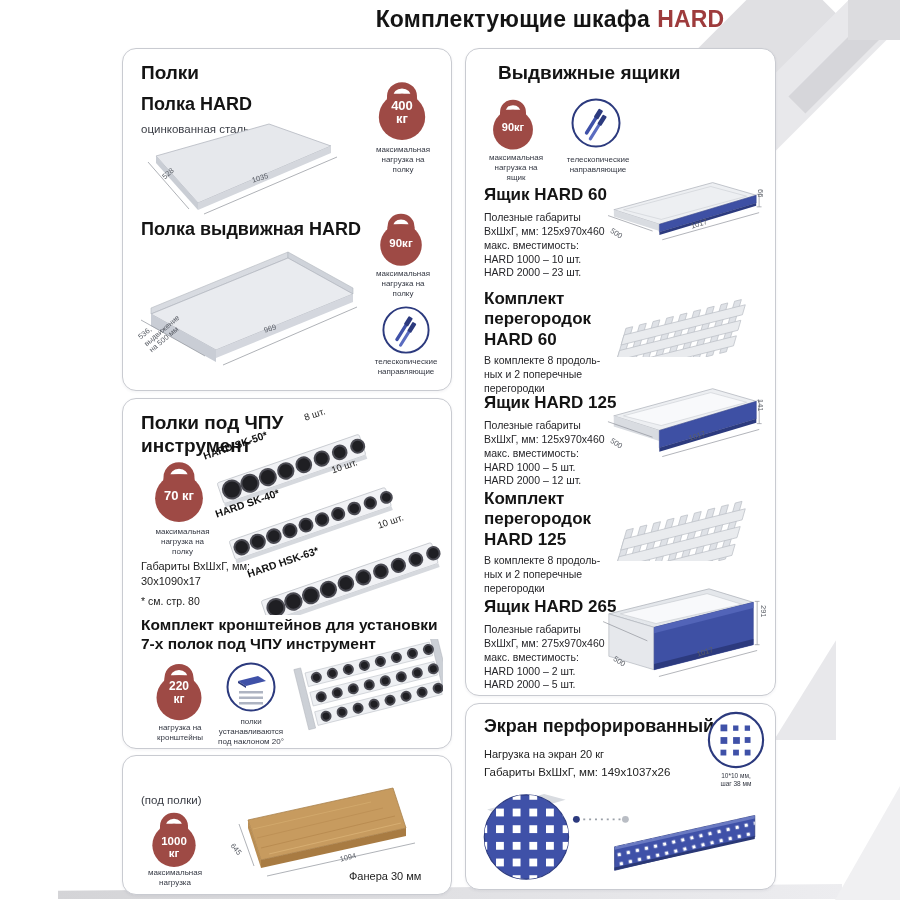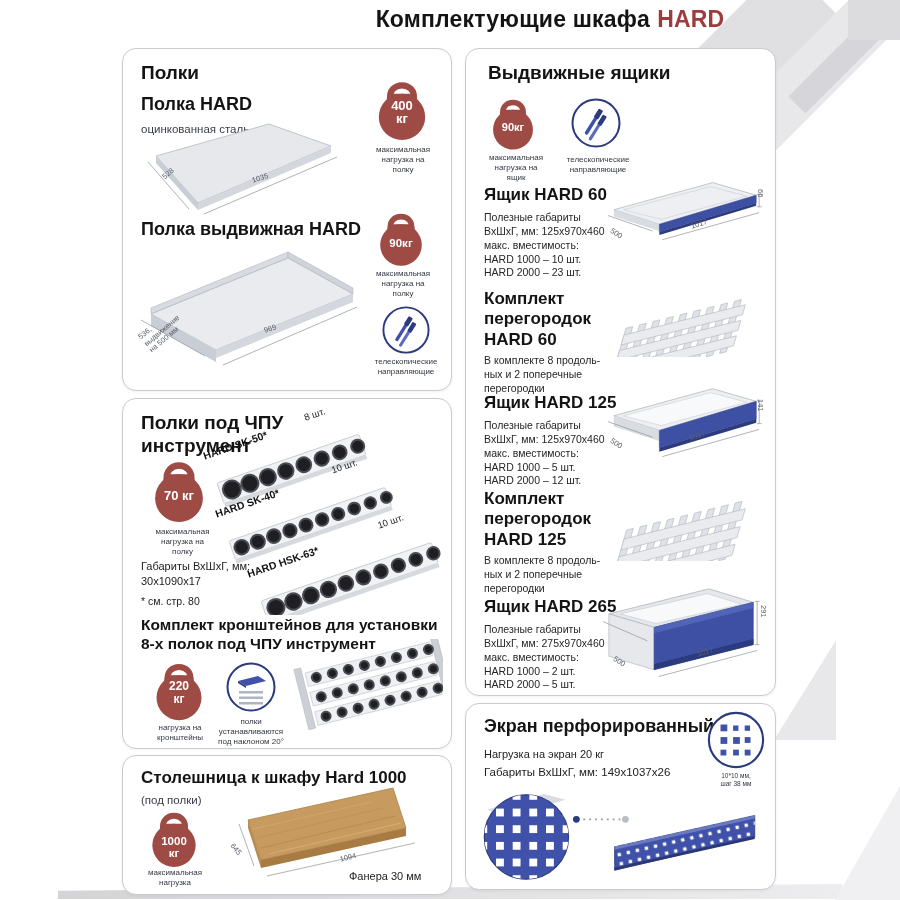--- a/index.html
+++ b/index.html
@@ -185,21 +185,21 @@
     </div>
     <div class="cap" style="left:12px;top:128px;width:95px;">максимальная
 нагрузка на
 полку</div>
 
     <div class="sub pre" style="left:18px;top:160px;font-size:11px;color:#222;line-height:1.4;">Габариты ВхШхГ, мм:
 30х1090х17</div>
     <div class="sub" style="left:18px;top:196px;font-size:10.5px;color:#222;">* см. стр. 80</div>
 
     <div class="h3 pre" style="left:18px;top:216px;font-size:15.5px;line-height:1.25;width:300px;">Комплект кронштейнов для установки
-8-х полок под ЧПУ инструмент</div>
+7-х полок под ЧПУ инструмент</div>
 
     <div class="kbell" style="left:30px;top:258px;width:52px;height:64px;">
       <svg viewBox="0 0 60 74">
           <path class="kb-handle" d="M17 28 C13 6 47 6 43 28"></path>
           <rect class="kb-fill" x="13" y="21" width="34" height="15" rx="6"></rect>
           <circle class="kb-fill" cx="30" cy="47" r="26"></circle>
         </svg>
       <div class="kb-label" style="font-size:12px;">220
 кг</div>
     </div>
@@ -247,21 +247,20 @@
           <circle class="hole" cx="59.5" cy="47" r="4.5"></circle>
           <circle class="hole" cx="76" cy="47" r="4.5"></circle>
           <circle class="hole" cx="92.5" cy="47" r="4.5"></circle>
           <circle class="hole" cx="109" cy="47" r="4.5"></circle>
           <circle class="hole" cx="125.5" cy="47" r="4.5"></circle>
       </g>
     </svg>
   </div>
 
   <div class="card" style="left:122px;top:755px;width:328px;height:138px;">
-    <div class="h3" style="left:18px;top:12px;font-size:17px;">Столешница к шкафу Hard 1000</div>
     <div class="sub" style="left:18px;top:38px;">(под полки)</div>
 
     <div class="kbell" style="left:26px;top:50px;width:50px;height:62px;">
       <svg viewBox="0 0 60 74">
           <path class="kb-handle" d="M17 28 C13 6 47 6 43 28"></path>
           <rect class="kb-fill" x="13" y="21" width="34" height="15" rx="6"></rect>
           <circle class="kb-fill" cx="30" cy="47" r="26"></circle>
         </svg>
       <div class="kb-label" style="font-size:11.5px;margin-top:7px;">1000
 кг</div>
@@ -279,21 +278,21 @@
       <polygon points="17,38 30,78 30,86 17,46" fill="#b98d52"></polygon>
       <line class="dimline" x1="8" y1="42" x2="23" y2="84"></line>
       <line class="dimline" x1="36" y1="94" x2="184" y2="61"></line>
     </svg>
     <div class="dim" style="left:112px;top:86px;transform:rotate(52deg);">645</div>
     <div class="dim" style="left:216px;top:100px;transform:rotate(-14deg);">1094</div>
     <div class="matlabel" style="left:226px;top:114px;">Фанера 30 мм</div>
   </div>
 
   <div class="card" style="left:465px;top:48px;width:309px;height:646px;">
-    <div class="h2" style="left:22px;top:12px;">Выдвижные ящики</div>
+    <div class="h2" style="left:32px;top:12px;">Выдвижные ящики</div>
 
     <div class="kbell" style="left:24px;top:44px;width:46px;height:58px;">
       <svg viewBox="0 0 60 74">
           <path class="kb-handle" d="M17 28 C13 6 47 6 43 28"></path>
           <rect class="kb-fill" x="13" y="21" width="34" height="15" rx="6"></rect>
           <circle class="kb-fill" cx="30" cy="47" r="26"></circle>
         </svg>
       <div class="kb-label one" style="font-size:11px;">90кг</div>
     </div>
     <div class="cap" style="left:8px;top:104px;width:84px;">максимальная

